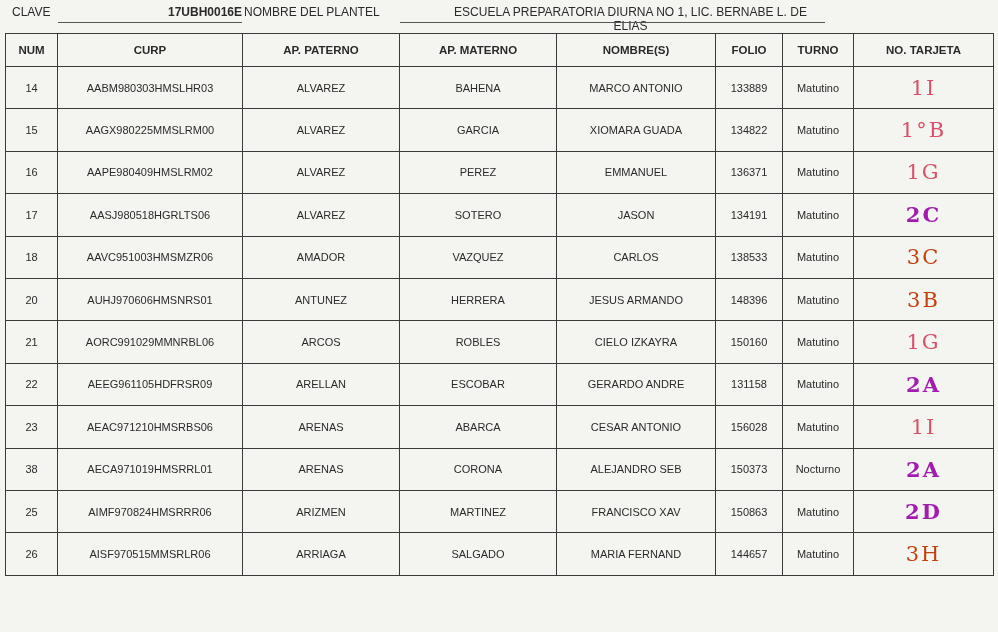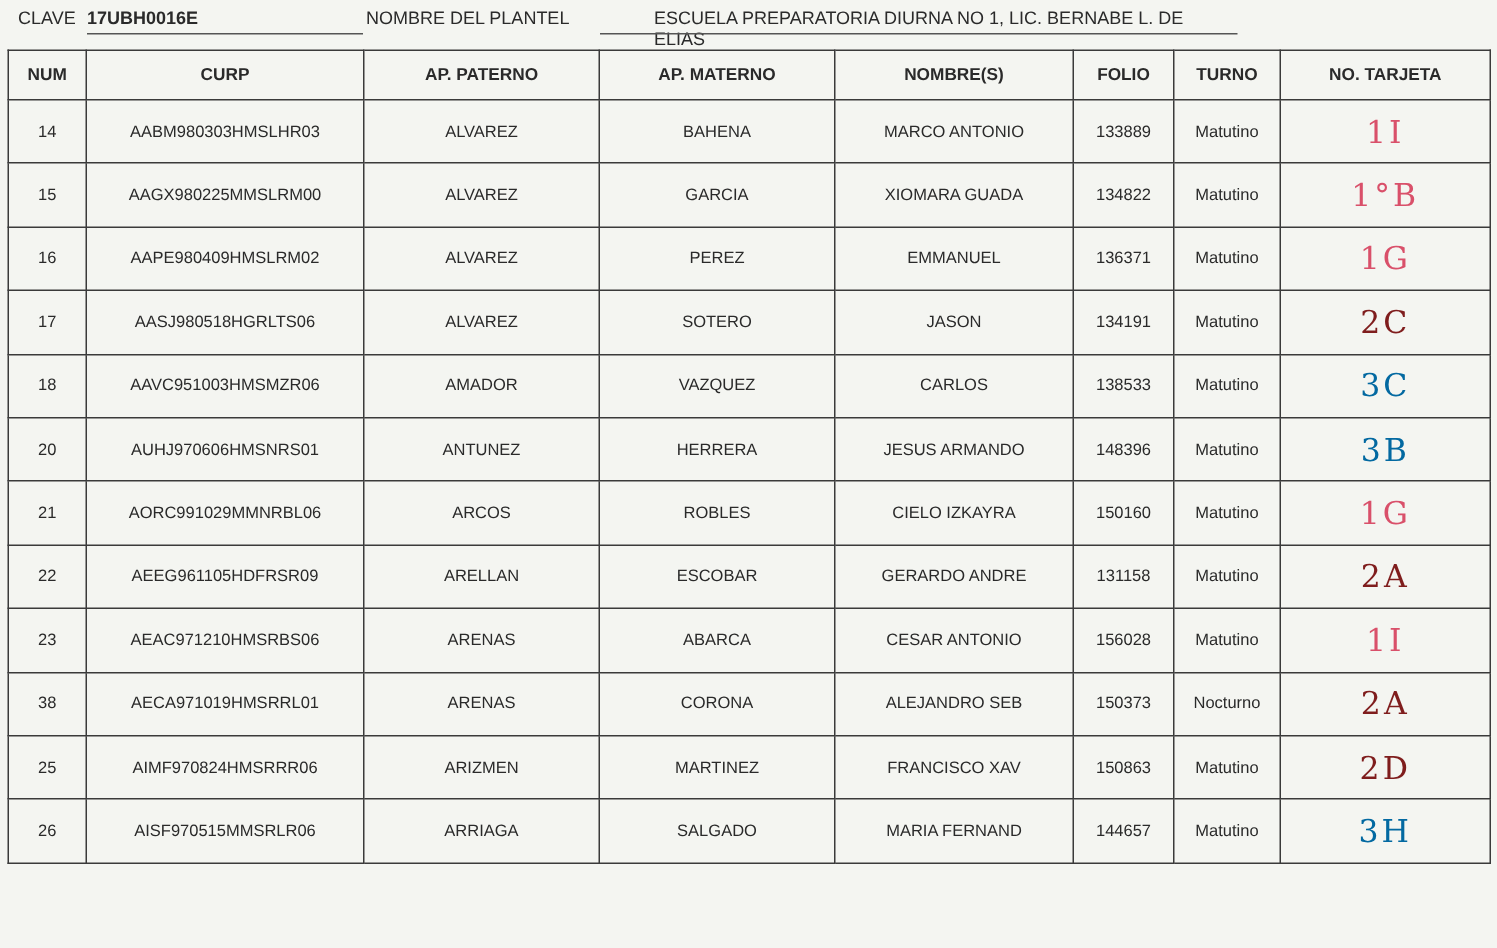--- a/index.html
+++ b/index.html
@@ -4,45 +4,45 @@
 <style>
   html, body { margin:0; padding:0; }
   body {
     width:998px; height:632px; background:#f4f5f1; overflow:hidden;
     font-family: "Liberation Sans", "DejaVu Sans", sans-serif; color:#2a2a2a;
     position:relative;
   }
   .header { position:absolute; top:0; left:0; width:998px; height:30px; font-size:12px; }
   .hdr-label { position:absolute; top:5px; }
   .hdr-line { position:absolute; top:22px; height:0; border-top:1px solid #555; }
-  .hdr-value { position:absolute; top:5px; text-align:left; }
+  .hdr-value { position:absolute; top:5px; text-align:right; }
   .bold { font-weight:bold; }
   table {
     position:absolute; top:33px; left:5px; width:988px;
     border-collapse:collapse; table-layout:fixed; font-size:11px;
   }
   th, td { border:1.5px solid #3a3a3a; text-align:center; padding:0; }
   th { height:32px; font-weight:bold; font-size:11.5px; }
   td { height:41.4px; }
   .hw {
     font-family: "DejaVu Serif", serif; font-size:21px; letter-spacing:2px;
   }
   .red { color:#d9506a;margin-top:10px; }
-  .blue { color:#7f1d1d; }
-  .black { color:#0369a1; }
+  .blue { color:#a21caf;font-weight:bold; }
+  .black { color:#c2410c; }
 </style>
 </head>
 <body>
 
 <div class="header">
   <span class="hdr-label" style="left:12px">CLAVE</span>
   <span class="hdr-value bold" style="left:58px;width:184px">17UBH0016E</span>
   <div class="hdr-line" style="left:58px;width:184px"></div>
   <span class="hdr-label" style="left:244px">NOMBRE DEL PLANTEL</span>
-  <span class="hdr-value" style="left:400px;width:425px;text-align:left;padding-left:36px;box-sizing:border-box">ESCUELA PREPARATORIA DIURNA NO 1, LIC. BERNABE L. DE ELIAS</span>
+  <span class="hdr-value" style="left:400px;width:425px;text-align:center;padding-left:36px;box-sizing:border-box">ESCUELA PREPARATORIA DIURNA NO 1, LIC. BERNABE L. DE ELIAS</span>
   <div class="hdr-line" style="left:400px;width:425px"></div>
 </div>
 
 <table>
   <colgroup>
     <col style="width:52px">
       <col style="width:185px">
       <col style="width:157px">
       <col style="width:157px">
     <col style="width:159px">

